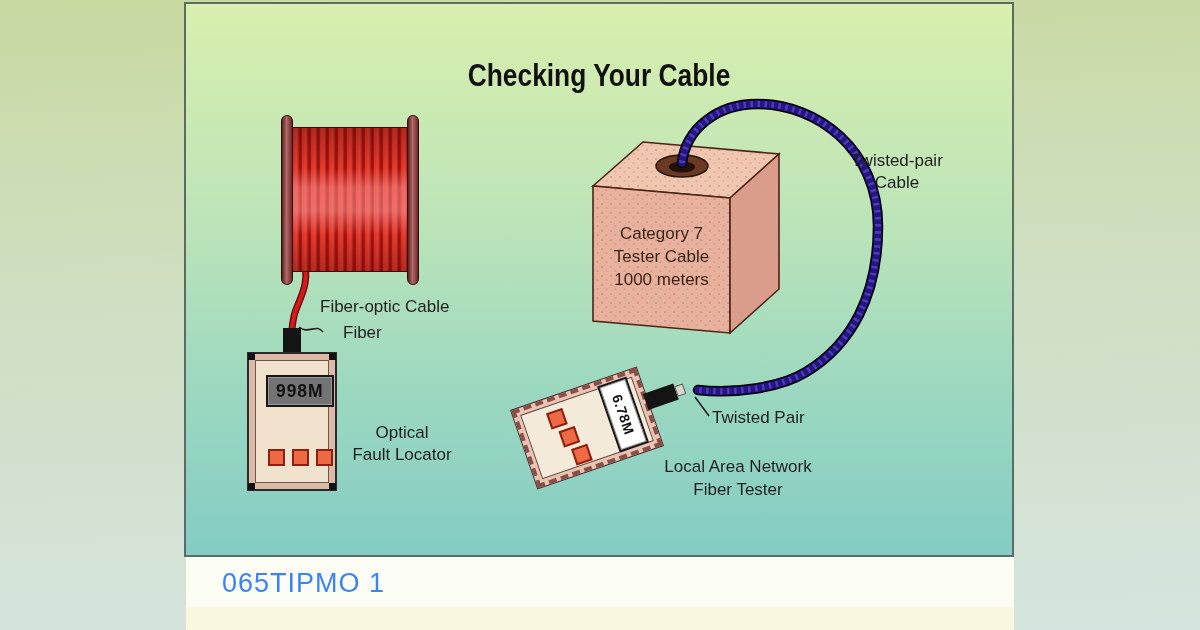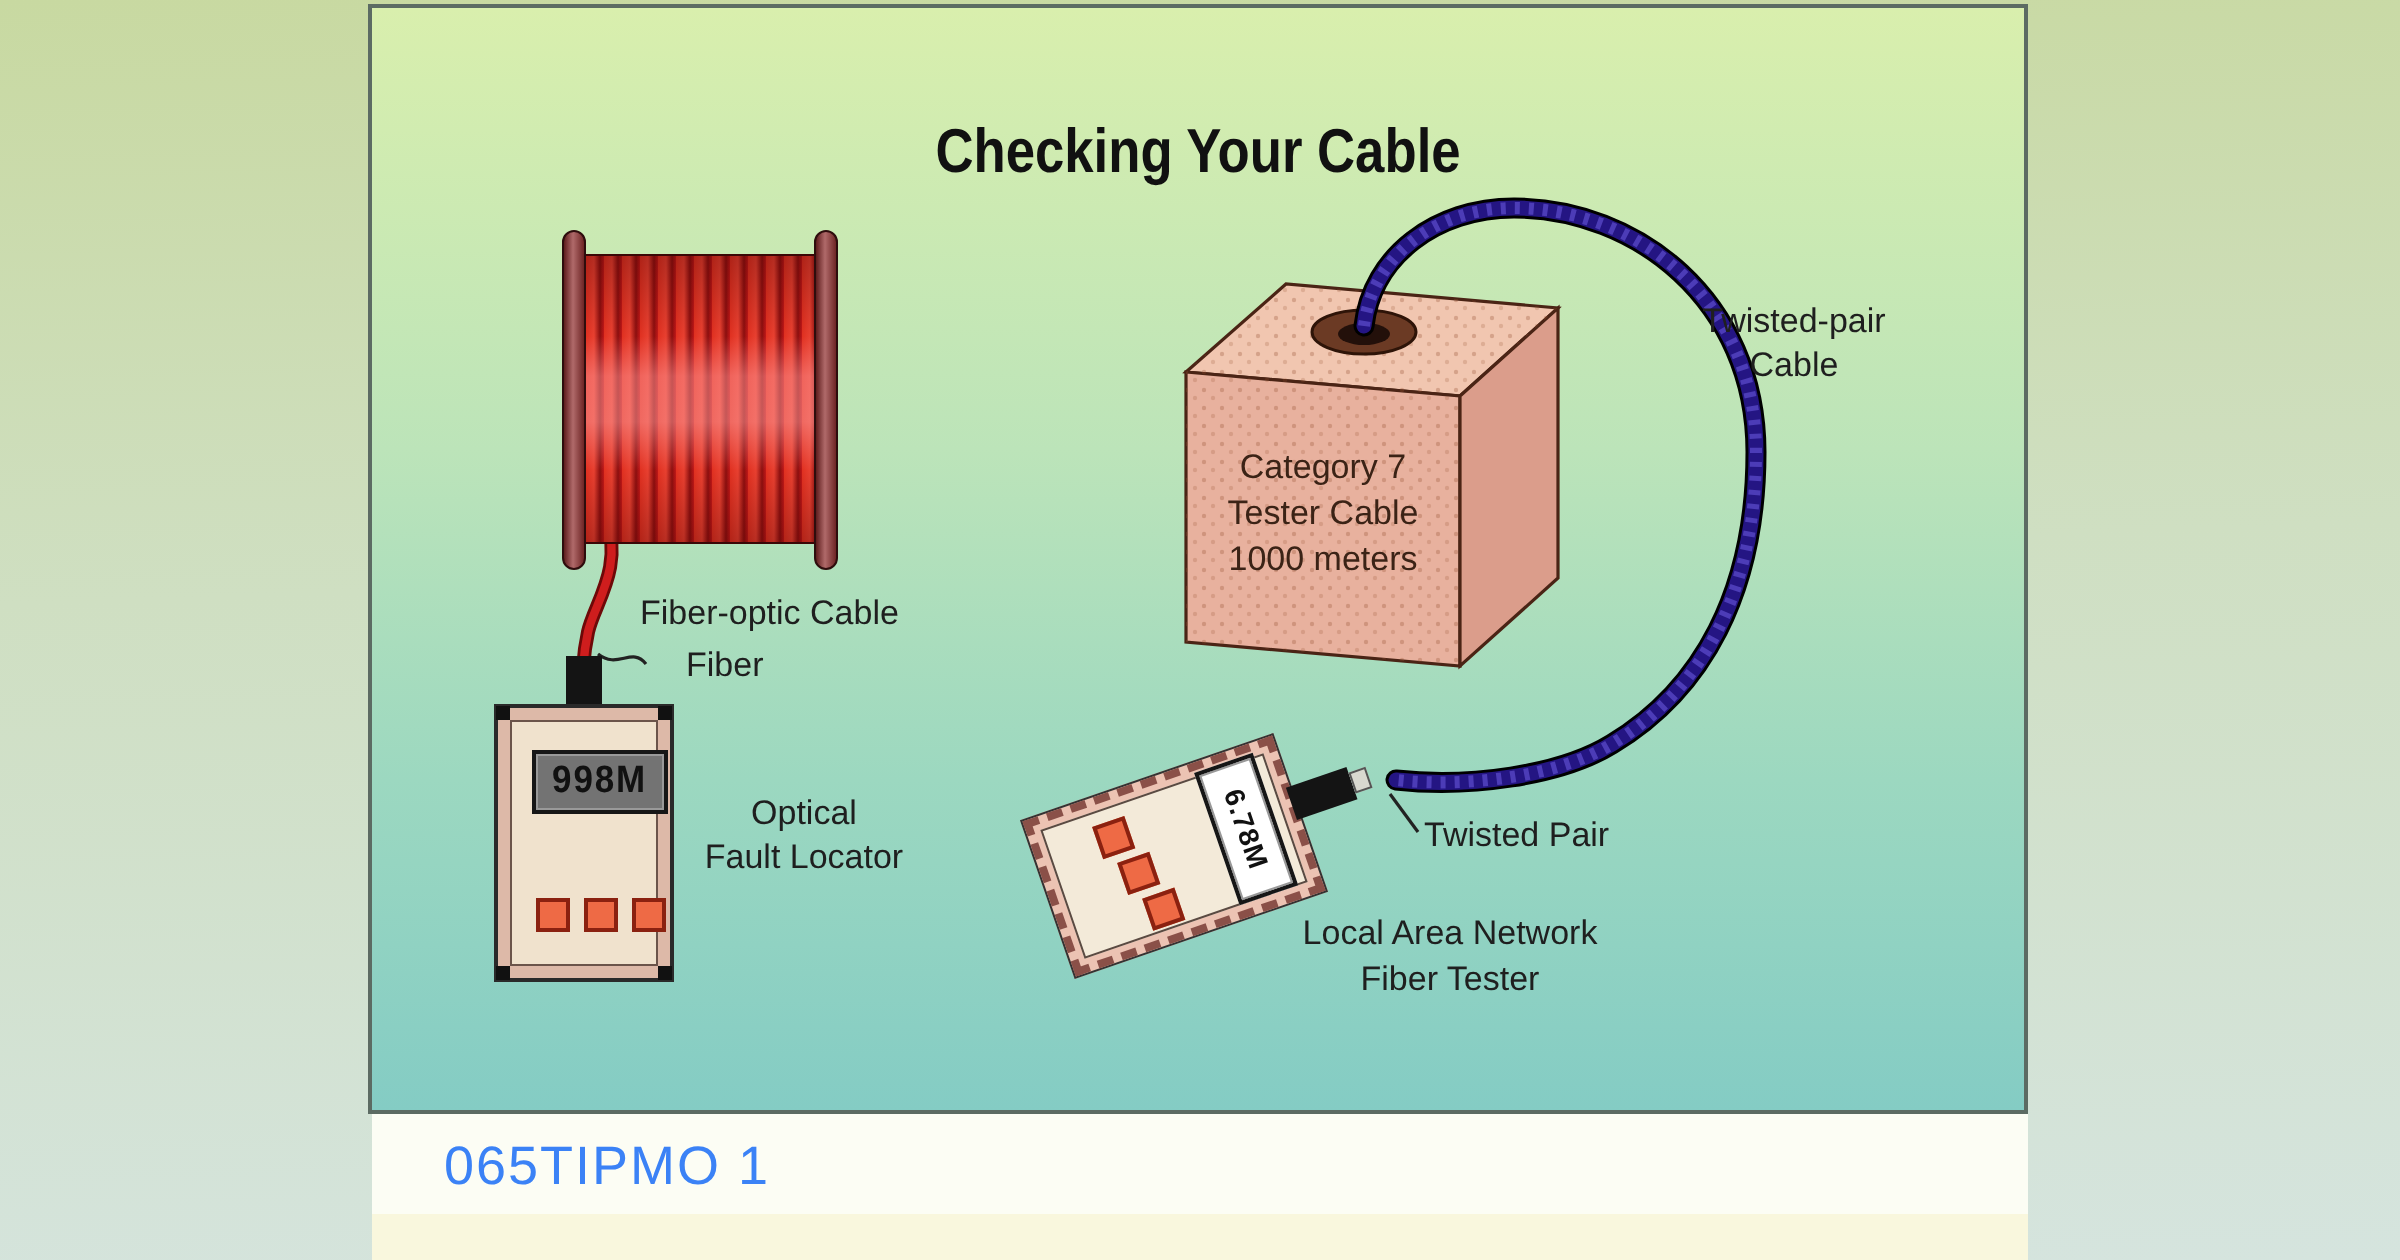--- a/index.html
+++ b/index.html
@@ -132,35 +132,35 @@
       <div class="btn b3"></div>
       <div class="tester-display">
         <span>6.78M</span>
       </div>
       <div class="tester-connector"></div>
       <div class="tester-ferrule"></div>
     </div>
 
     <div class="lbl" style="left:134px;top:292px;">Fiber-optic Cable</div>
     <div class="lbl" style="left:141px;top:318px;margin-left:16px;">Fiber</div>
-    <div class="lbl center" style="left:146px;top:392px;width:140px;">
+    <div class="lbl center" style="left:146px;top:418px;width:140px;">
       <div>Optical</div>
       <div>Fault Locator</div>
     </div>
     <div class="lbl center" style="left:407px;top:218px;width:137px;line-height:23px;color:#3b2316;">
       <div>Category 7</div>
       <div>Tester Cable</div>
       <div>1000 meters</div>
     </div>
     <div class="lbl center" style="left:638px;top:102px;width:146px;margin-top:44px;">
       <div>Twisted-pair</div>
       <div>Cable</div>
     </div>
     <div class="lbl" style="left:526px;top:403px;">Twisted Pair</div>
-    <div class="lbl center" style="left:454px;top:451px;width:170px;line-height:23px;">
+    <div class="lbl center" style="left:467px;top:451px;width:170px;line-height:23px;">
       <div>Local Area Network</div>
       <div>Fiber Tester</div>
     </div>
   </div>
 
   <div class="strip-white">
     <div class="caption">065TIPMO 1</div>
   </div>
   <div class="strip-ivory"></div>
 

